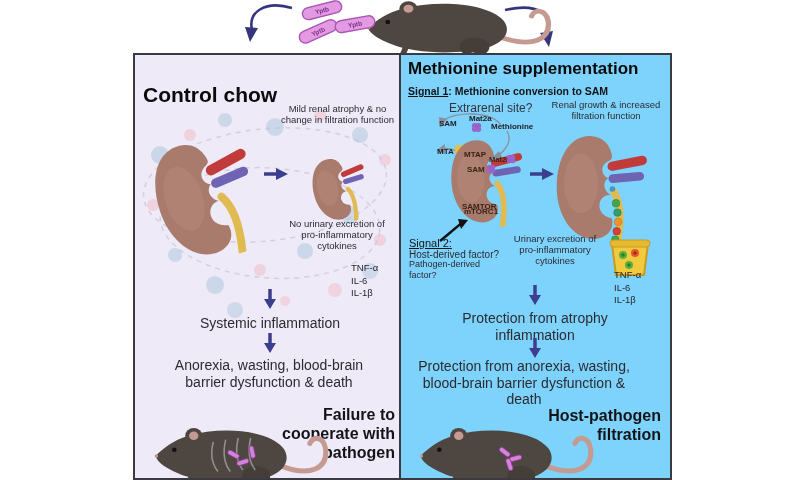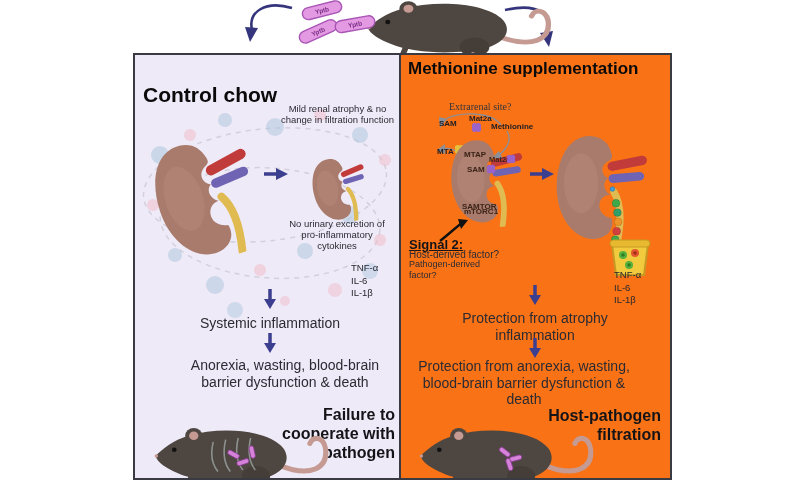--- a/index.html
+++ b/index.html
@@ -5,27 +5,27 @@
   * { margin:0; padding:0; box-sizing:border-box; }
   html,body { width:800px; height:480px; background:#ffffff; font-family:"Liberation Sans", sans-serif; overflow:hidden; }
   .figure { position:relative; width:800px; height:480px; background:#fff; }
   .abs { position:absolute; }
   .t { position:absolute; color:#2b2b33; line-height:1.18; }
   .ctr { text-align:center; }
   svg { display:block; }
   .panels { position:absolute; left:133px; top:53px; width:539px; height:427px; border:2.5px solid #3a3a42; display:flex; }
   .panel { position:relative; height:100%; overflow:hidden; }
   .panel.left  { width:266px; background:#efeaf7; border-right:2.5px solid #3a3a42; }
-  .panel.right { flex:1; background:#f97316; }
+  .panel.right { flex:1; background:#7dd3fc; }
   .ptitle-l { position:absolute; left:8px; top:4px; font-size:21px; font-weight:700; color:#0a0a0a;margin-top:24px; }
   .ptitle-r { position:absolute; left:7px; top:4px; font-size:17px; font-weight:700; color:#0a0a0a; }
   .signal1 { position:absolute; left:7px; top:30px; font-size:10.5px; font-weight:700; color:#141418; }
   .signal1 .u { text-decoration:underline; }
   .lbl { position:absolute; font-size:8px; font-weight:700; color:#1d1d24; white-space:nowrap; }
-  .small { font-size:10px; font-weight:400; color:#33333d;font-family:Liberation Serif, serif; }
+  .small { font-size:12px; font-weight:400; color:#33333d; }
   .cyt { font-size:9.5px; line-height:1.32; color:#26262e; }
   .note { font-size:9.5px; }
   .flowtxt { font-size:14px; }
   .outcome { font-size:16px; font-weight:700; color:#141418;text-align:right; }
 </style>
 </head>
 <body>
 
 <svg width="0" height="0" style="position:absolute" aria-hidden="true">
   <defs>
@@ -144,21 +144,21 @@
           <polygon points="1,11 13,11 7,21" fill="#3c3e8f"></polygon>
       </svg>
 
       <div class="t flowtxt ctr" style="left:40px;top:260px;width:190px">Systemic inflammation</div>
 
       <svg class="abs" style="left:128px;top:277px" width="14" height="22" viewBox="0 0 14 22">
         <path d="M7,1 L7,12" stroke="#3c3e8f" stroke-width="3.5"></path>
           <polygon points="1,11 13,11 7,21" fill="#3c3e8f"></polygon>
       </svg>
 
-      <div class="t flowtxt ctr" style="left:40px;top:302px;width:220px">Anorexia, wasting, blood-brain barrier dysfunction &amp; death</div>
+      <div class="t flowtxt ctr" style="left:24px;top:302px;width:220px">Anorexia, wasting, blood-brain barrier dysfunction &amp; death</div>
 
       <div class="t outcome ctr" style="left:118px;top:351px;width:142px">Failure to cooperate with pathogen</div>
 
       <svg class="abs" style="left:-2px;top:362px" width="215" height="74" viewBox="0 0 230 95">
         <use href="#mouse"></use>
         <g stroke="#98a09e" stroke-width="2" fill="none" opacity="0.85">
           <path d="M80,32 C76,48 78,60 86,70"></path>
           <path d="M96,29 C92,46 94,60 102,70"></path>
           <path d="M112,27 C108,45 110,58 118,68"></path>
           <path d="M128,27 C124,45 126,58 134,68"></path>
@@ -167,20 +167,23 @@
           <rect x="98" y="45" width="16" height="6" rx="3" transform="rotate(28 106 48)"></rect>
           <rect x="110" y="55" width="16" height="6" rx="3" transform="rotate(-18 118 58)"></rect>
           <rect x="122" y="42" width="16" height="6" rx="3" transform="rotate(78 130 45)"></rect>
         </g>
       </svg>
     </div>
 
     <div class="panel right">
       <div class="ptitle-r">Methionine supplementation</div>
 
+      <div class="signal1">
+        <span class="u">Signal 1</span><span>: Methionine conversion to SAM</span>
+      </div>
 
       <div class="t small" style="left:48px;top:46px">Extrarenal site?</div>
 
       <svg class="abs" style="left:28px;top:54px" width="125" height="125" viewBox="0 0 125 125">
         <g stroke="#8a8f99" stroke-width="1.3" fill="none">
           <path d="M72,16 C62,2 26,2 14,12"></path>
           <path d="M78,22 C84,32 76,42 68,47"></path>
           <path d="M44,64 L44,72"></path>
           <path d="M46,86 L46,94"></path>
           <path d="M32,44 C24,40 18,38 14,40"></path>
@@ -221,44 +224,46 @@
         </svg>
       <svg class="abs" style="left:105px;top:99px" width="10" height="10" viewBox="0 0 12 12" fill="#9a63c9">
           <use href="#mol"></use>
         </svg>
 
       <svg class="abs" style="left:36px;top:162px" width="34" height="26" viewBox="0 0 34 26">
         <path d="M3,24 C12,17 18,11 25,6" stroke="#111" stroke-width="2.4" fill="none"></path>
         <polygon points="21,2 31,3 24,12" fill="#111"></polygon>
       </svg>
 
-      <div class="t" style="left:8px;top:182px;font-size:13px;font-weight:700;text-decoration:underline;color:#141418">
+      <div class="t" style="left:8px;top:182px;font-size:11px;font-weight:400;text-decoration:underline;color:#141418">
         <span>Signal 2:</span>
       </div>
       <div class="t" style="left:8px;top:194px;font-size:10px">Host-derived factor?</div>
       <div class="t" style="left:8px;top:204px;font-size:9px;width:88px">Pathogen-derived factor?</div>
 
       <svg class="abs" style="left:128px;top:112px" width="26" height="14" viewBox="0 0 26 14">
         <path d="M1,7 L14,7" stroke="#3c3e8f" stroke-width="3.5"></path>
           <polygon points="13,1 13,13 25,7" fill="#3c3e8f"></polygon>
       </svg>
 
+      <div class="t note ctr" style="left:145px;top:44px;width:120px">Renal growth &amp; increased filtration function</div>
 
       <svg class="abs" style="left:150px;top:60px" width="100" height="148" viewBox="0 0 140 160">
         <use href="#kidney"></use>
         <g stroke="rgba(0,0,0,0.18)" stroke-width="1">
           <circle cx="91" cy="100" r="5.5" fill="#3fa84a"></circle>
           <circle cx="93" cy="113" r="5.5" fill="#2f9e68"></circle>
           <circle cx="94" cy="126" r="5.5" fill="#ec9428"></circle>
           <circle cx="92" cy="139" r="5.5" fill="#d23f3f"></circle>
           <circle cx="90" cy="151" r="5.5" fill="#3fa84a"></circle>
           <circle cx="86" cy="80" r="3.5" fill="#3f9bd8"></circle>
         </g>
       </svg>
 
+      <div class="t note ctr" style="left:104px;top:178px;width:100px">Urinary excretion of pro-inflammatory cytokines</div>
 
       <svg class="abs" style="left:207px;top:182px" width="44" height="40" viewBox="0 0 44 40">
         <path d="M4,7 L40,7 L36,38 L8,38 Z" fill="#f2ca3e" stroke="#c79a23" stroke-width="2"></path>
         <rect x="2" y="3" width="40" height="7" rx="3.5" fill="#e7b92f" stroke="#c79a23" stroke-width="1"></rect>
         <circle cx="15" cy="18" r="4" fill="#58b13e"></circle>
           <circle cx="15" cy="18" r="1.8" fill="#2e7d1f"></circle>
         <circle cx="27" cy="16" r="4" fill="#e2572e"></circle>
           <circle cx="27" cy="16" r="1.8" fill="#a33015"></circle>
         <circle cx="21" cy="28" r="4" fill="#58b13e"></circle>
           <circle cx="21" cy="28" r="1.8" fill="#2e7d1f"></circle>

